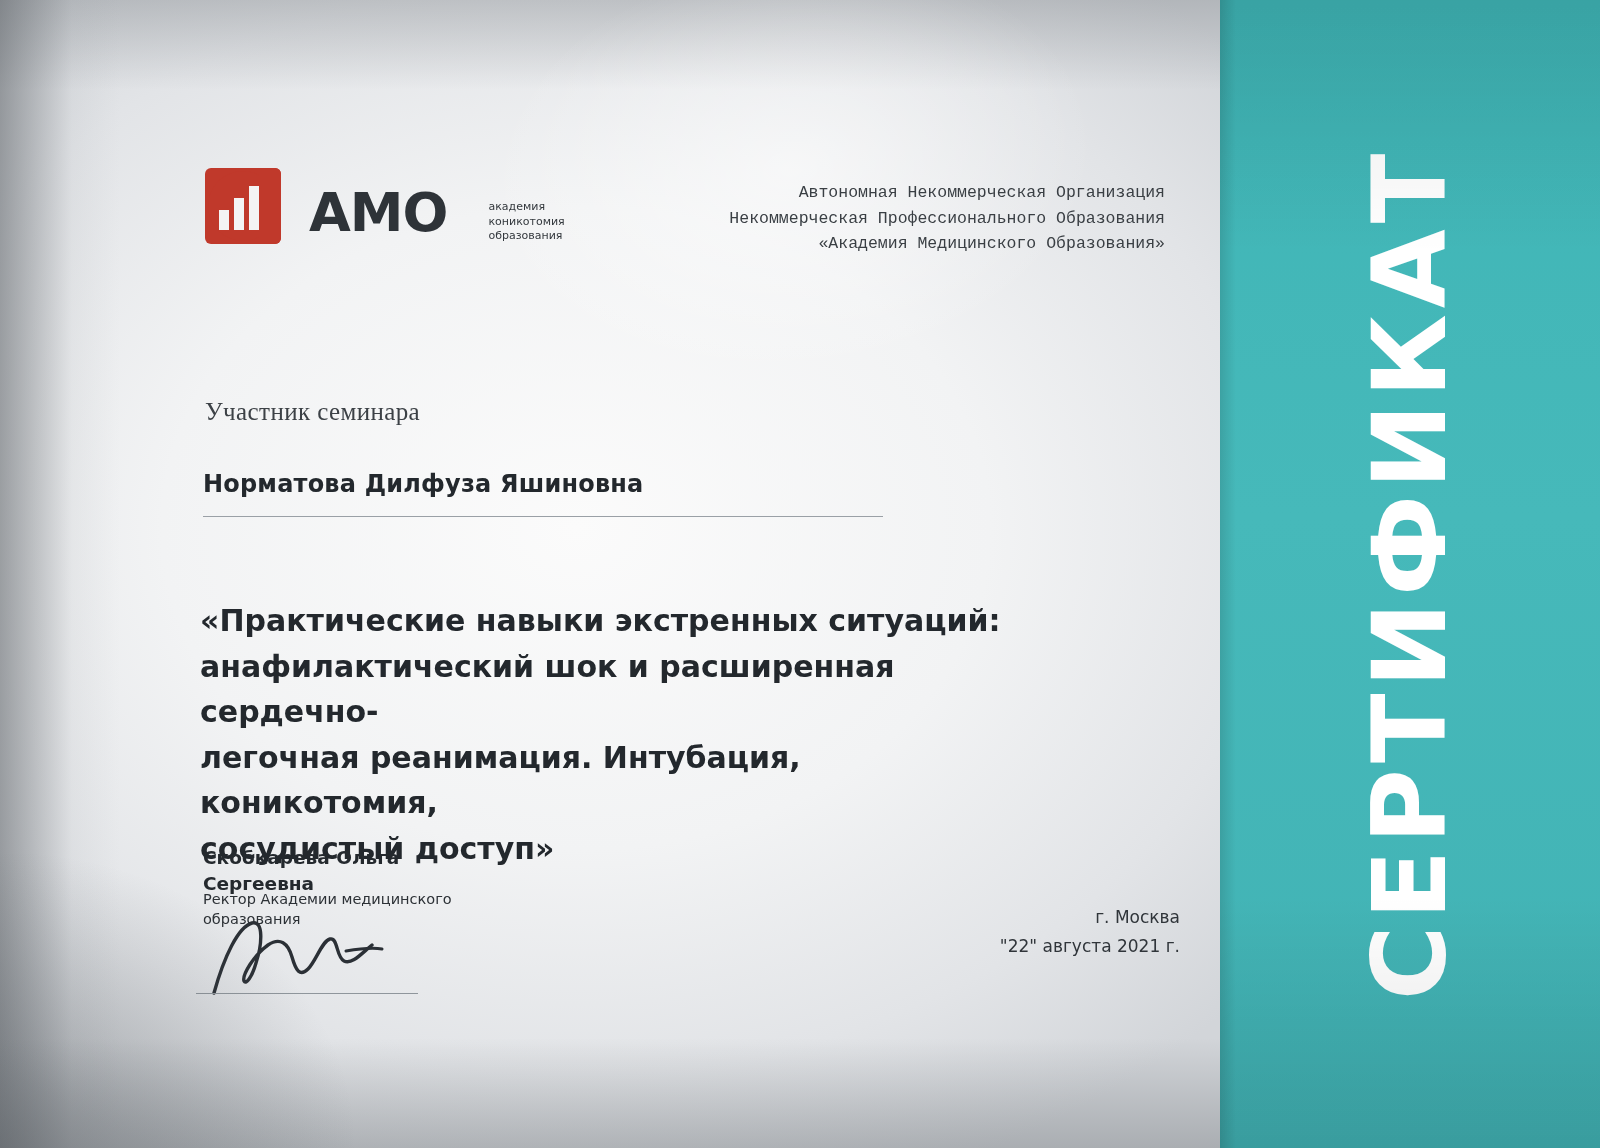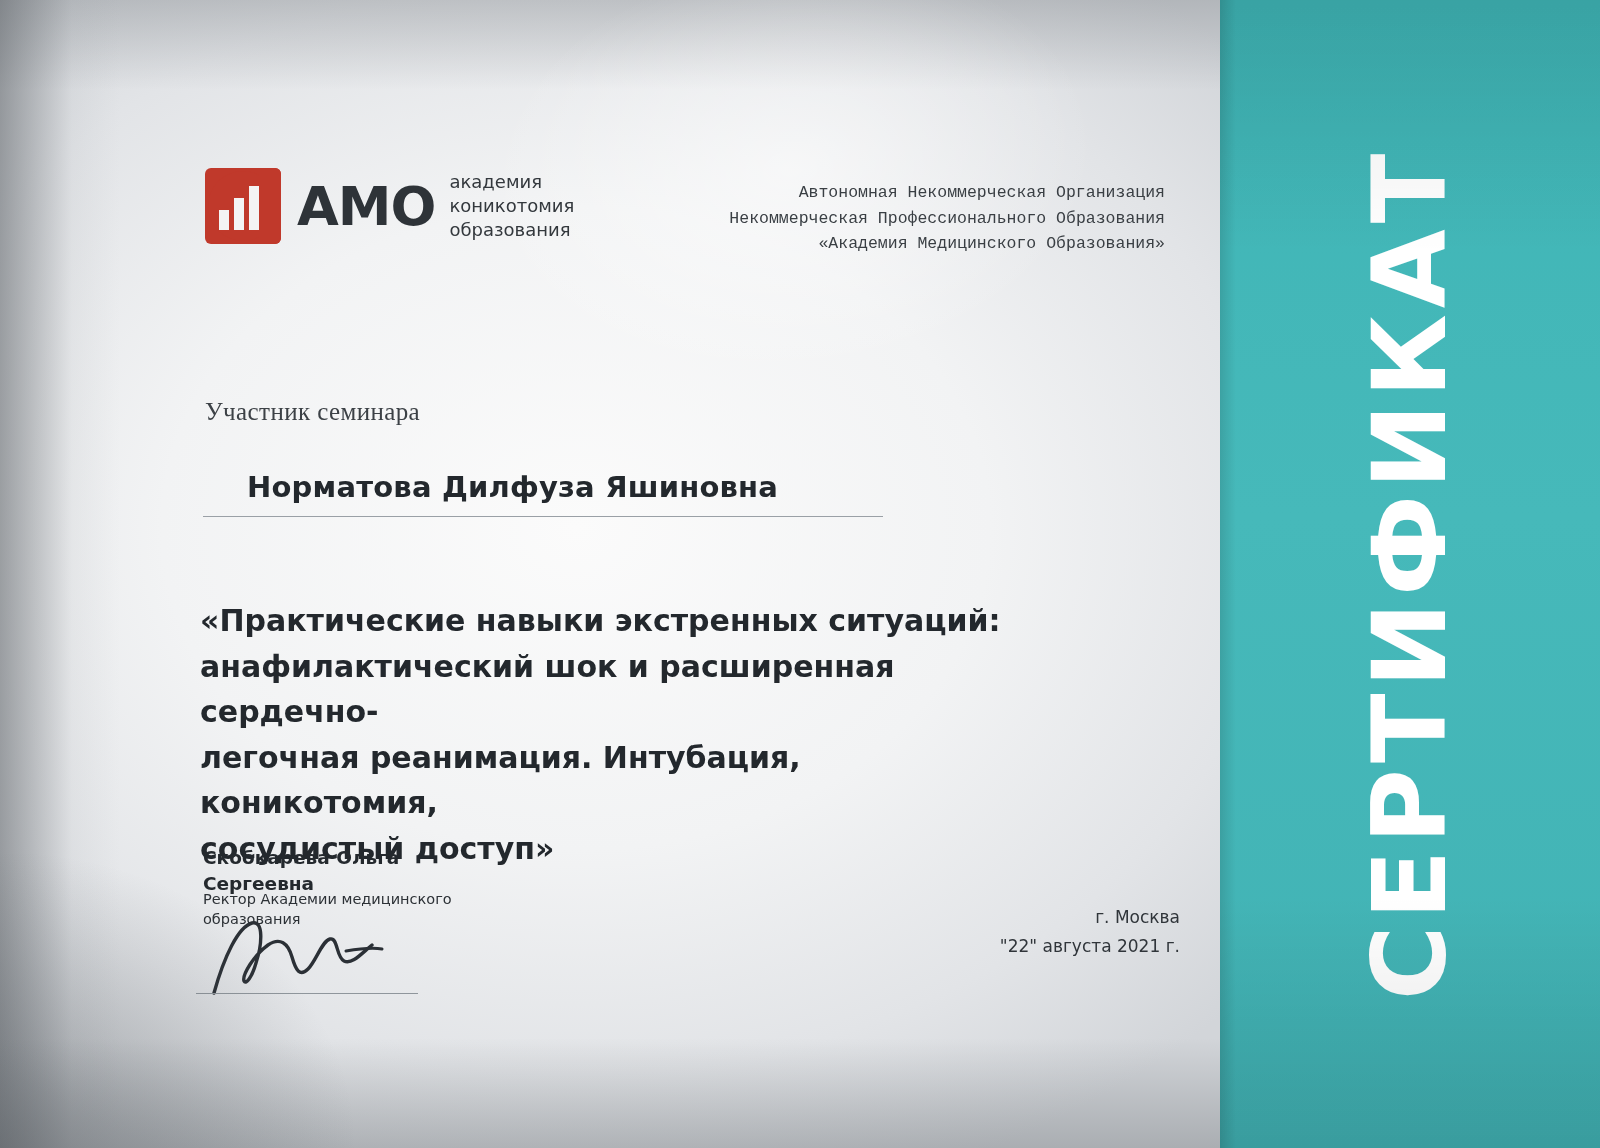--- a/index.html
+++ b/index.html
@@ -108,21 +108,22 @@
     left: 205px;
     top: 168px;
     width: 960px;
     height: 100px;
   }
   #logo-block {
     position: absolute;
     left: 0;
     top: 0;
     display: flex;
-    align-items: center;
+    align-items: flex-end;
+    gap: 12px;
   }
   #logo-mark {
     position: relative;
     width: 76px;
     height: 76px;
     background: #c0392b;
     border-radius: 6px 6px 6px 6px;
     overflow: hidden;
   }
   #logo-mark .disc {
@@ -158,23 +159,23 @@
   }
   #logo-amo {
     font-family: "DejaVu Sans", sans-serif;
     font-weight: bold;
     font-size: 54px;
     color: #2e3338;
     margin-left: 16px;
     letter-spacing: -1px;
   }
   #logo-words {
-    margin-left: 14px;
-    font-family: "DejaVu Sans", sans-serif;
-    font-size: 18px;
+    margin-left: 29px;
+    font-family: "DejaVu Sans", sans-serif;
+    font-size: 11px;
     line-height: 1.32;
     color: #33383d;
   }
 
   #org-lines {
     position: absolute;
     right: 0;
     top: 12px;
     text-align: right;
     font-family: Liberation Mono, monospace;
@@ -192,24 +193,23 @@
     font-size: 25px;
     color: #3c4146;
     letter-spacing: 0.4px;
   }
   #recipient-name {
     position: absolute;
     left: 203px;
     top: 470px;
     font-family: "DejaVu Sans", sans-serif;
     font-weight: bold;
-    font-size: 29px;
+    font-size: 24px;
     color: #23282d;
     letter-spacing: 0.2px;
-    margin-left: 44px;
   }
   #name-rule {
     position: absolute;
     left: 203px;
     top: 516px;
     width: 680px;
     height: 1px;
     background: #9aa0a6;
   }
   #course-label {

